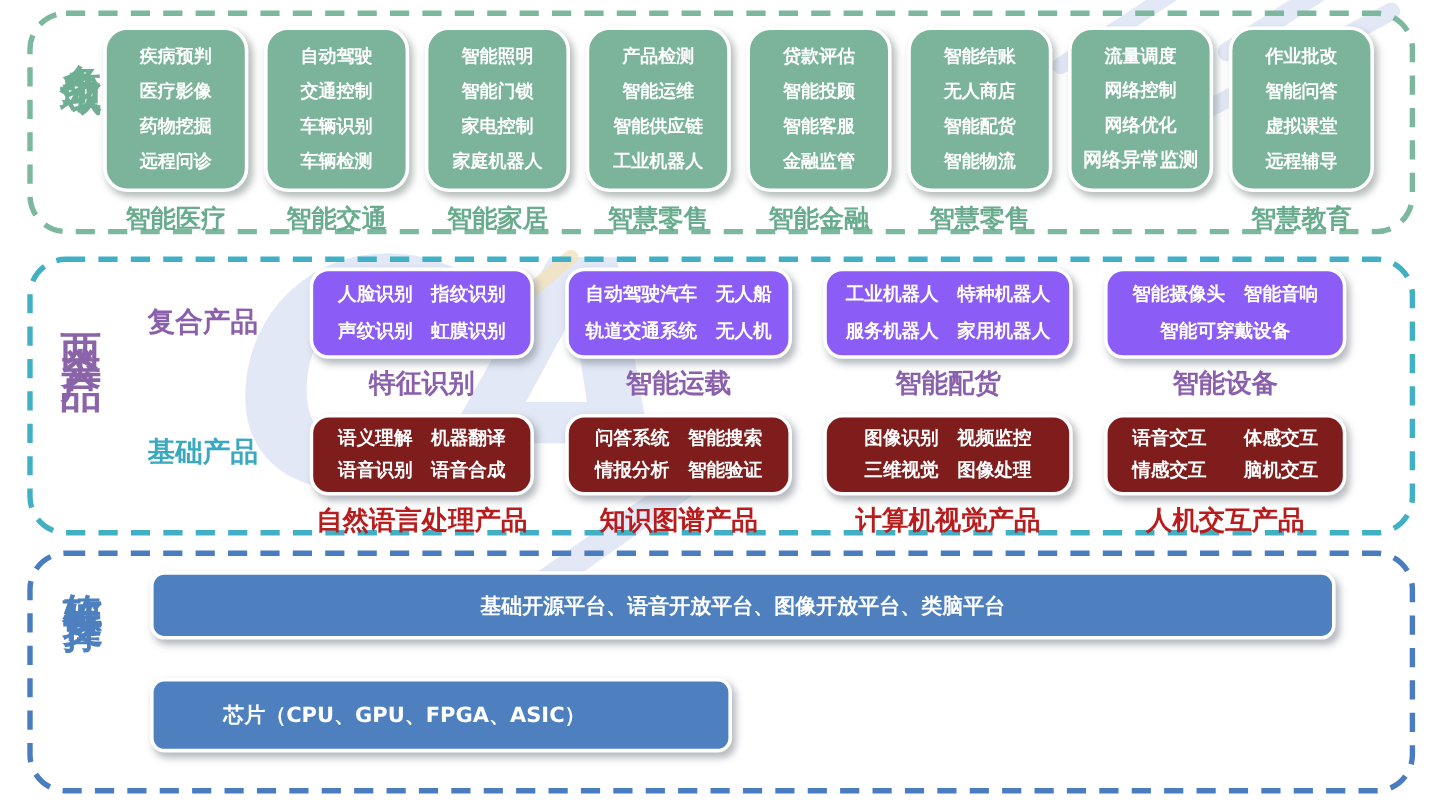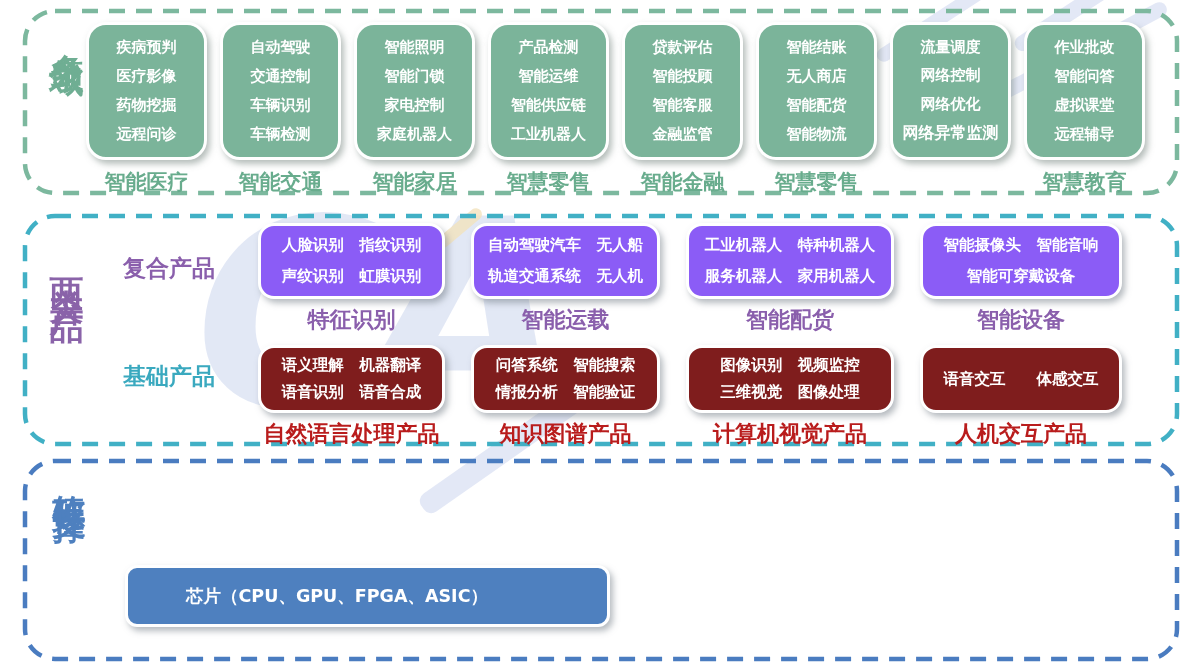--- a/index.html
+++ b/index.html
@@ -193,27 +193,28 @@
         </div>
         <div class="pcol">
           <div class="pbox purple"><div class="pline">工业机器人　特种机器人</div><div class="pline">服务机器人　家用机器人</div></div>
           <div class="plabel purple">智能配货</div>
           <div class="pbox teal"><div class="pline">图像识别　视频监控</div><div class="pline">三维视觉　图像处理</div></div>
           <div class="plabel teal">计算机视觉产品</div>
         </div>
         <div class="pcol">
           <div class="pbox purple"><div class="pline">智能摄像头　智能音响</div><div class="pline">智能可穿戴设备</div></div>
           <div class="plabel purple">智能设备</div>
-          <div class="pbox teal"><div class="pline">语音交互　　体感交互</div></div>
+          <div class="pbox teal"><div class="pline">语音交互　　体感交互</div><div class="pline">情感交互　　脑机交互</div></div>
           <div class="plabel teal">人机交互产品</div>
         </div>
       </div>
   </section>
 
   <section class="sec" id="sec-support">
     <svg class="frame">
       <rect x="3" y="3" width="1152" height="198" rx="30" fill="none" stroke="#4a7cc0" stroke-width="4.5" stroke-dasharray="16 11"></rect>
     </svg>
     <div class="vtitle" id="support-title">软硬件支撑</div>
+    <div class="bar" id="bar-platform">基础开源平台、语音开放平台、图像开放平台、类脑平台</div>
     <div class="bar" id="bar-chip">芯片（CPU、GPU、FPGA、ASIC）</div>
   </section>
 
 </div>
 
 </body></html>

